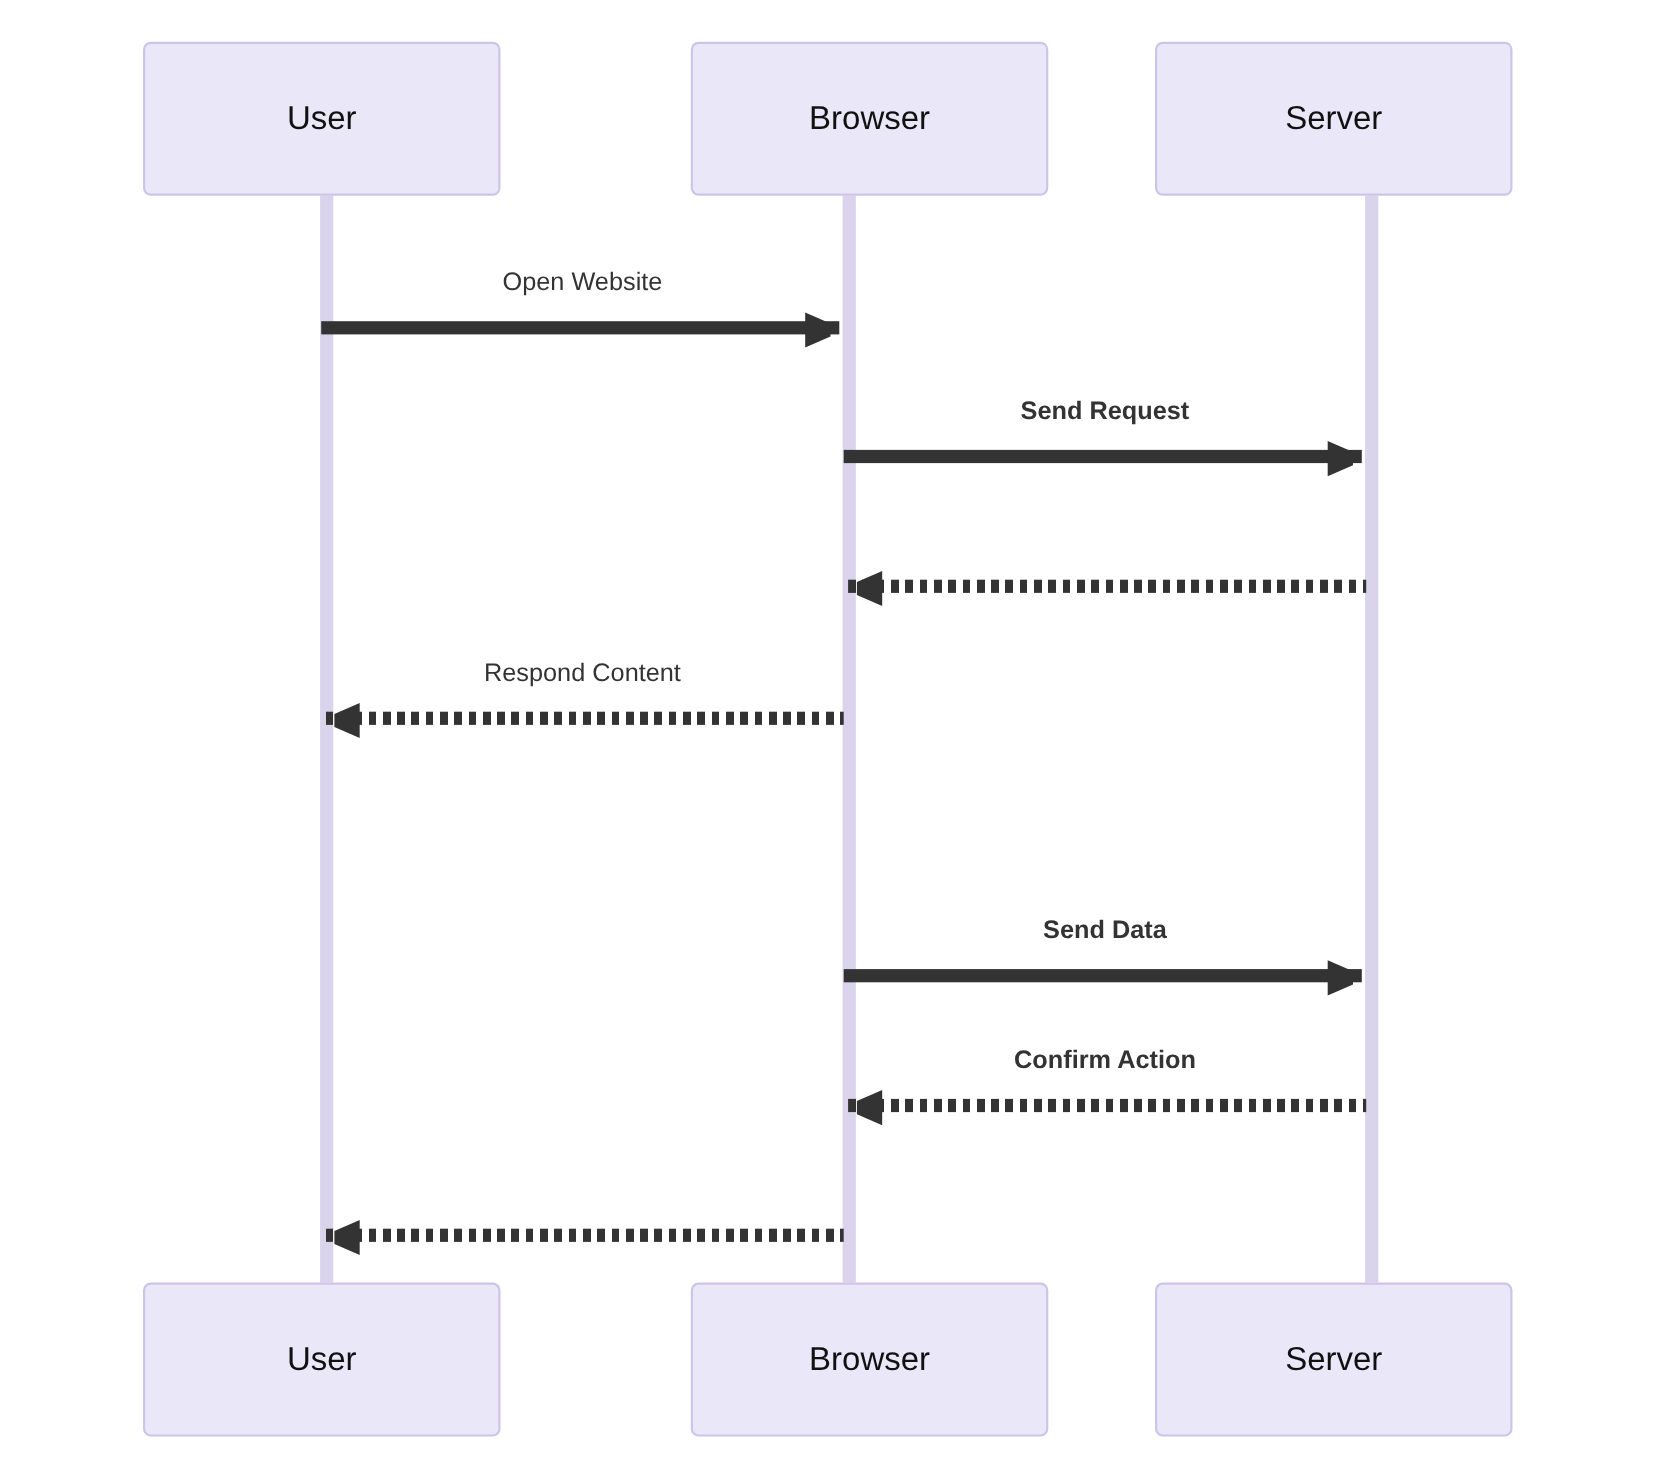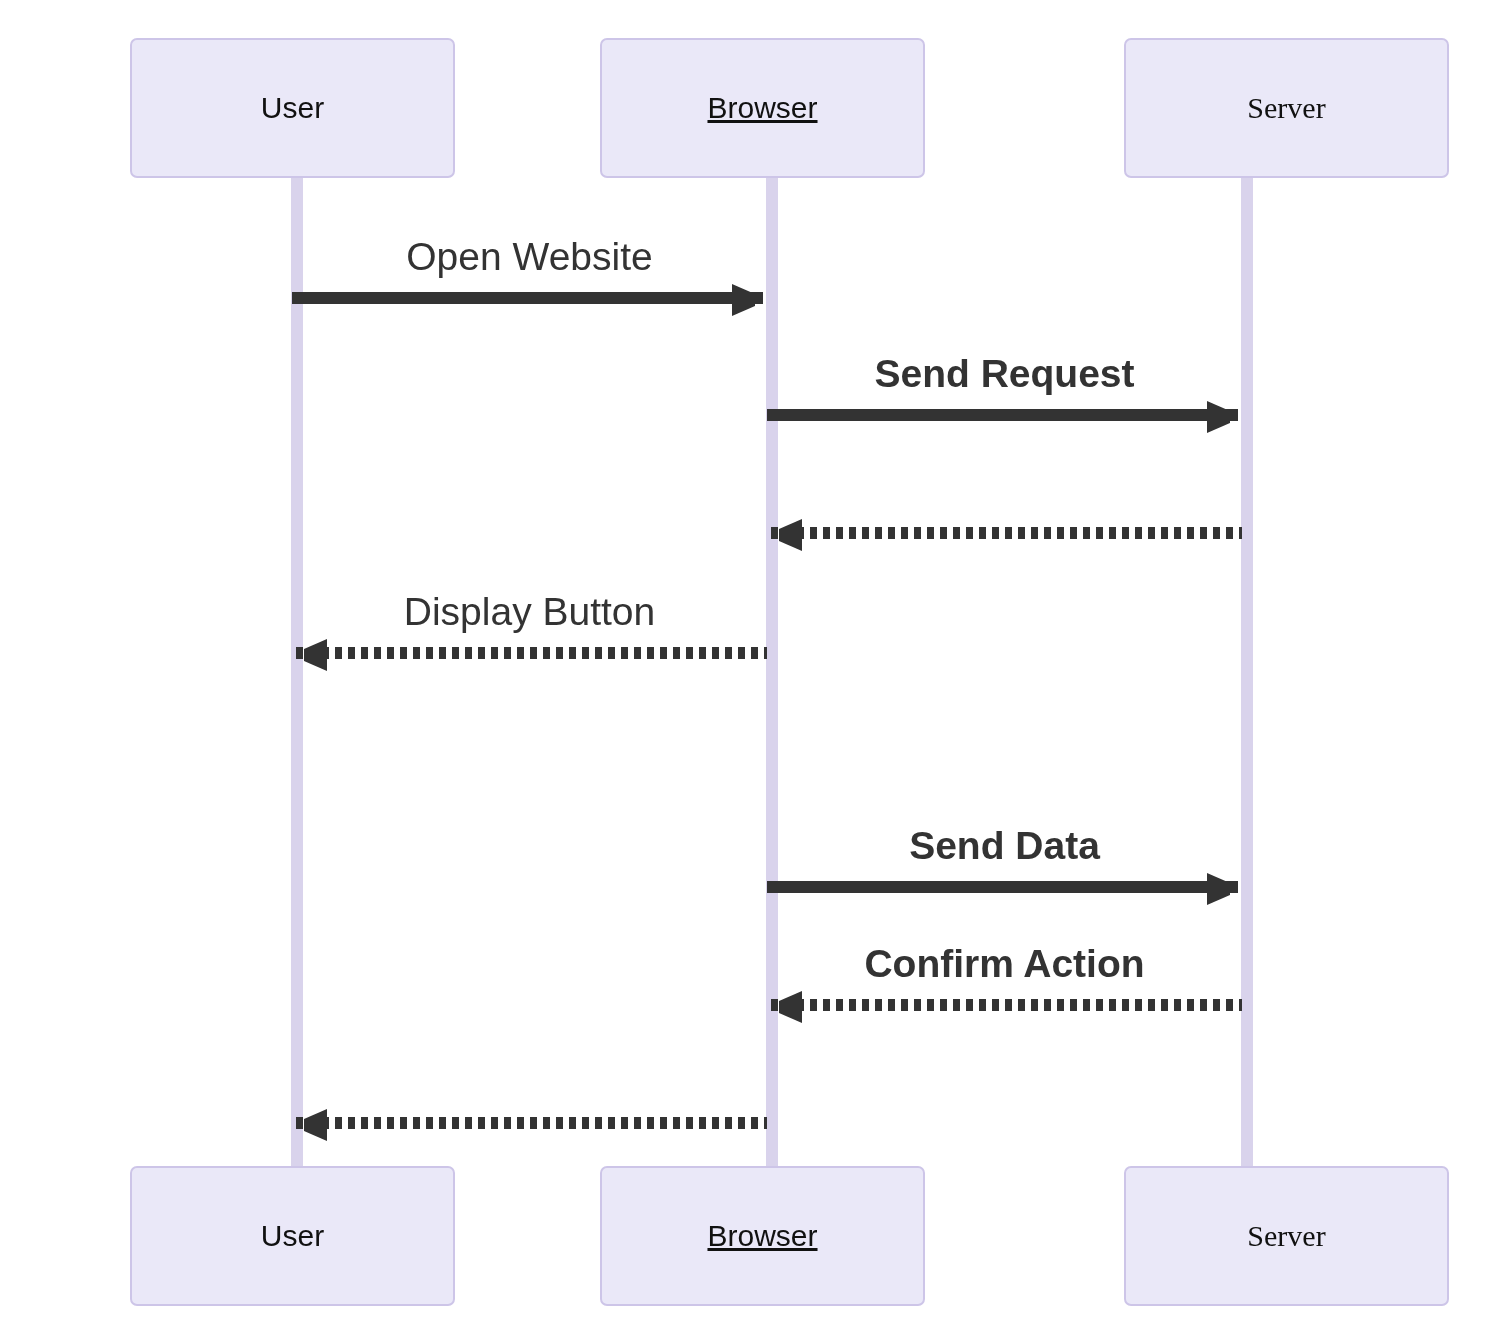--- a/index.html
+++ b/index.html
@@ -32,40 +32,40 @@
     display: flex;
     align-items: center;
     justify-content: center;
     font-size: 30px;
     font-weight: 400;
     color: var(--actor-text);
   }
   .actor-top { top: 32px; }
   .actor-bottom { top: 1160px; }
   .actor-user { left: 124px; }
-  .actor-browser { left: 594px; text-decoration: underline; }
-  .actor-server { left: 1118px; font-family: Liberation Serif, serif; }
+  .actor-browser { left: 622px; }
+  .actor-server { left: 1044px; }
 
   
   .lifeline {
     position: absolute;
     top: 172px;
     height: 988px;
     width: 3px;
     background: var(--lifeline);
   }
   .lifeline-user { left: 285px; }
   .lifeline-browser { left: 760px; }
   .lifeline-server { left: 1235px; }
 
   
   .message { position: absolute; height: 76px; width: 475px; }
   .msg-label {
     text-align: center;
-    font-size: 39px;
+    font-size: 23px;
     line-height: 33px;
     color: var(--label-text);
   }
   .msg-line {
     position: absolute;
     left: 0;
     right: 0;
     top: 64px;
     height: 3px;
   }
@@ -120,21 +120,21 @@
     <div class="msg-line"></div>
     <div class="arrowhead"></div>
   </div>
 
   <div class="message to-left dashed span-bs" style="top:457px">
     <div class="msg-line"></div>
     <div class="arrowhead"></div>
   </div>
 
   <div class="message to-left dashed span-ub" style="top:577px">
-    <div class="msg-label">Display Button</div>
+    <div class="msg-label">Respond Content</div>
     <div class="msg-line"></div>
     <div class="arrowhead"></div>
   </div>
 
 
   <div class="message to-left dashed span-bs" style="top:929px">
     <div class="msg-label">Confirm Action</div>
     <div class="msg-line"></div>
     <div class="arrowhead"></div>
   </div>

